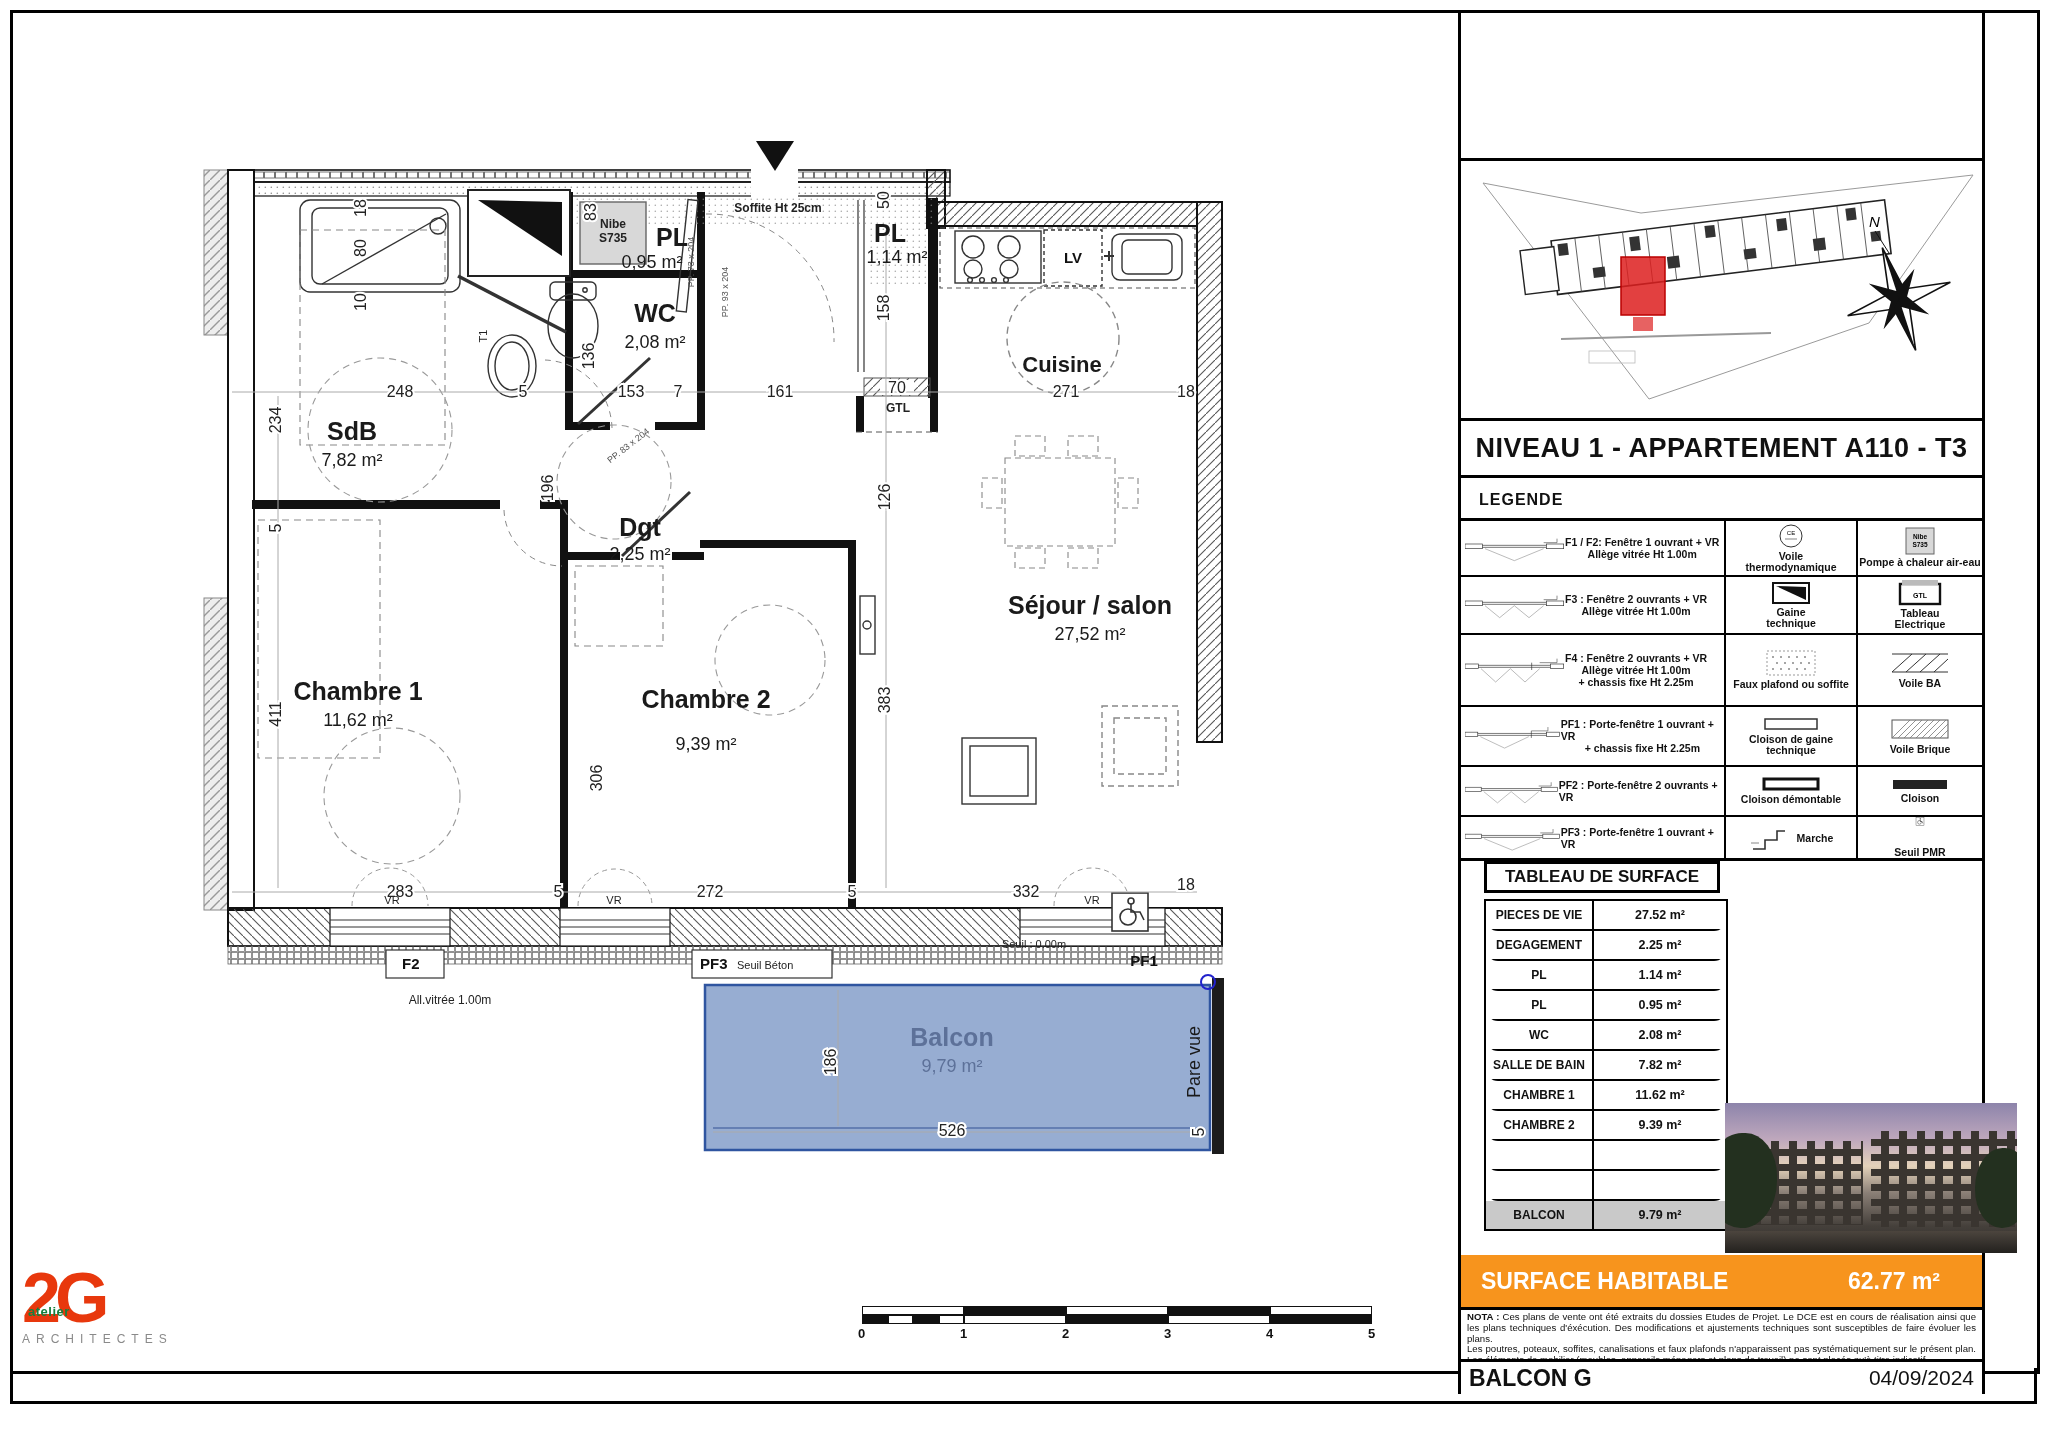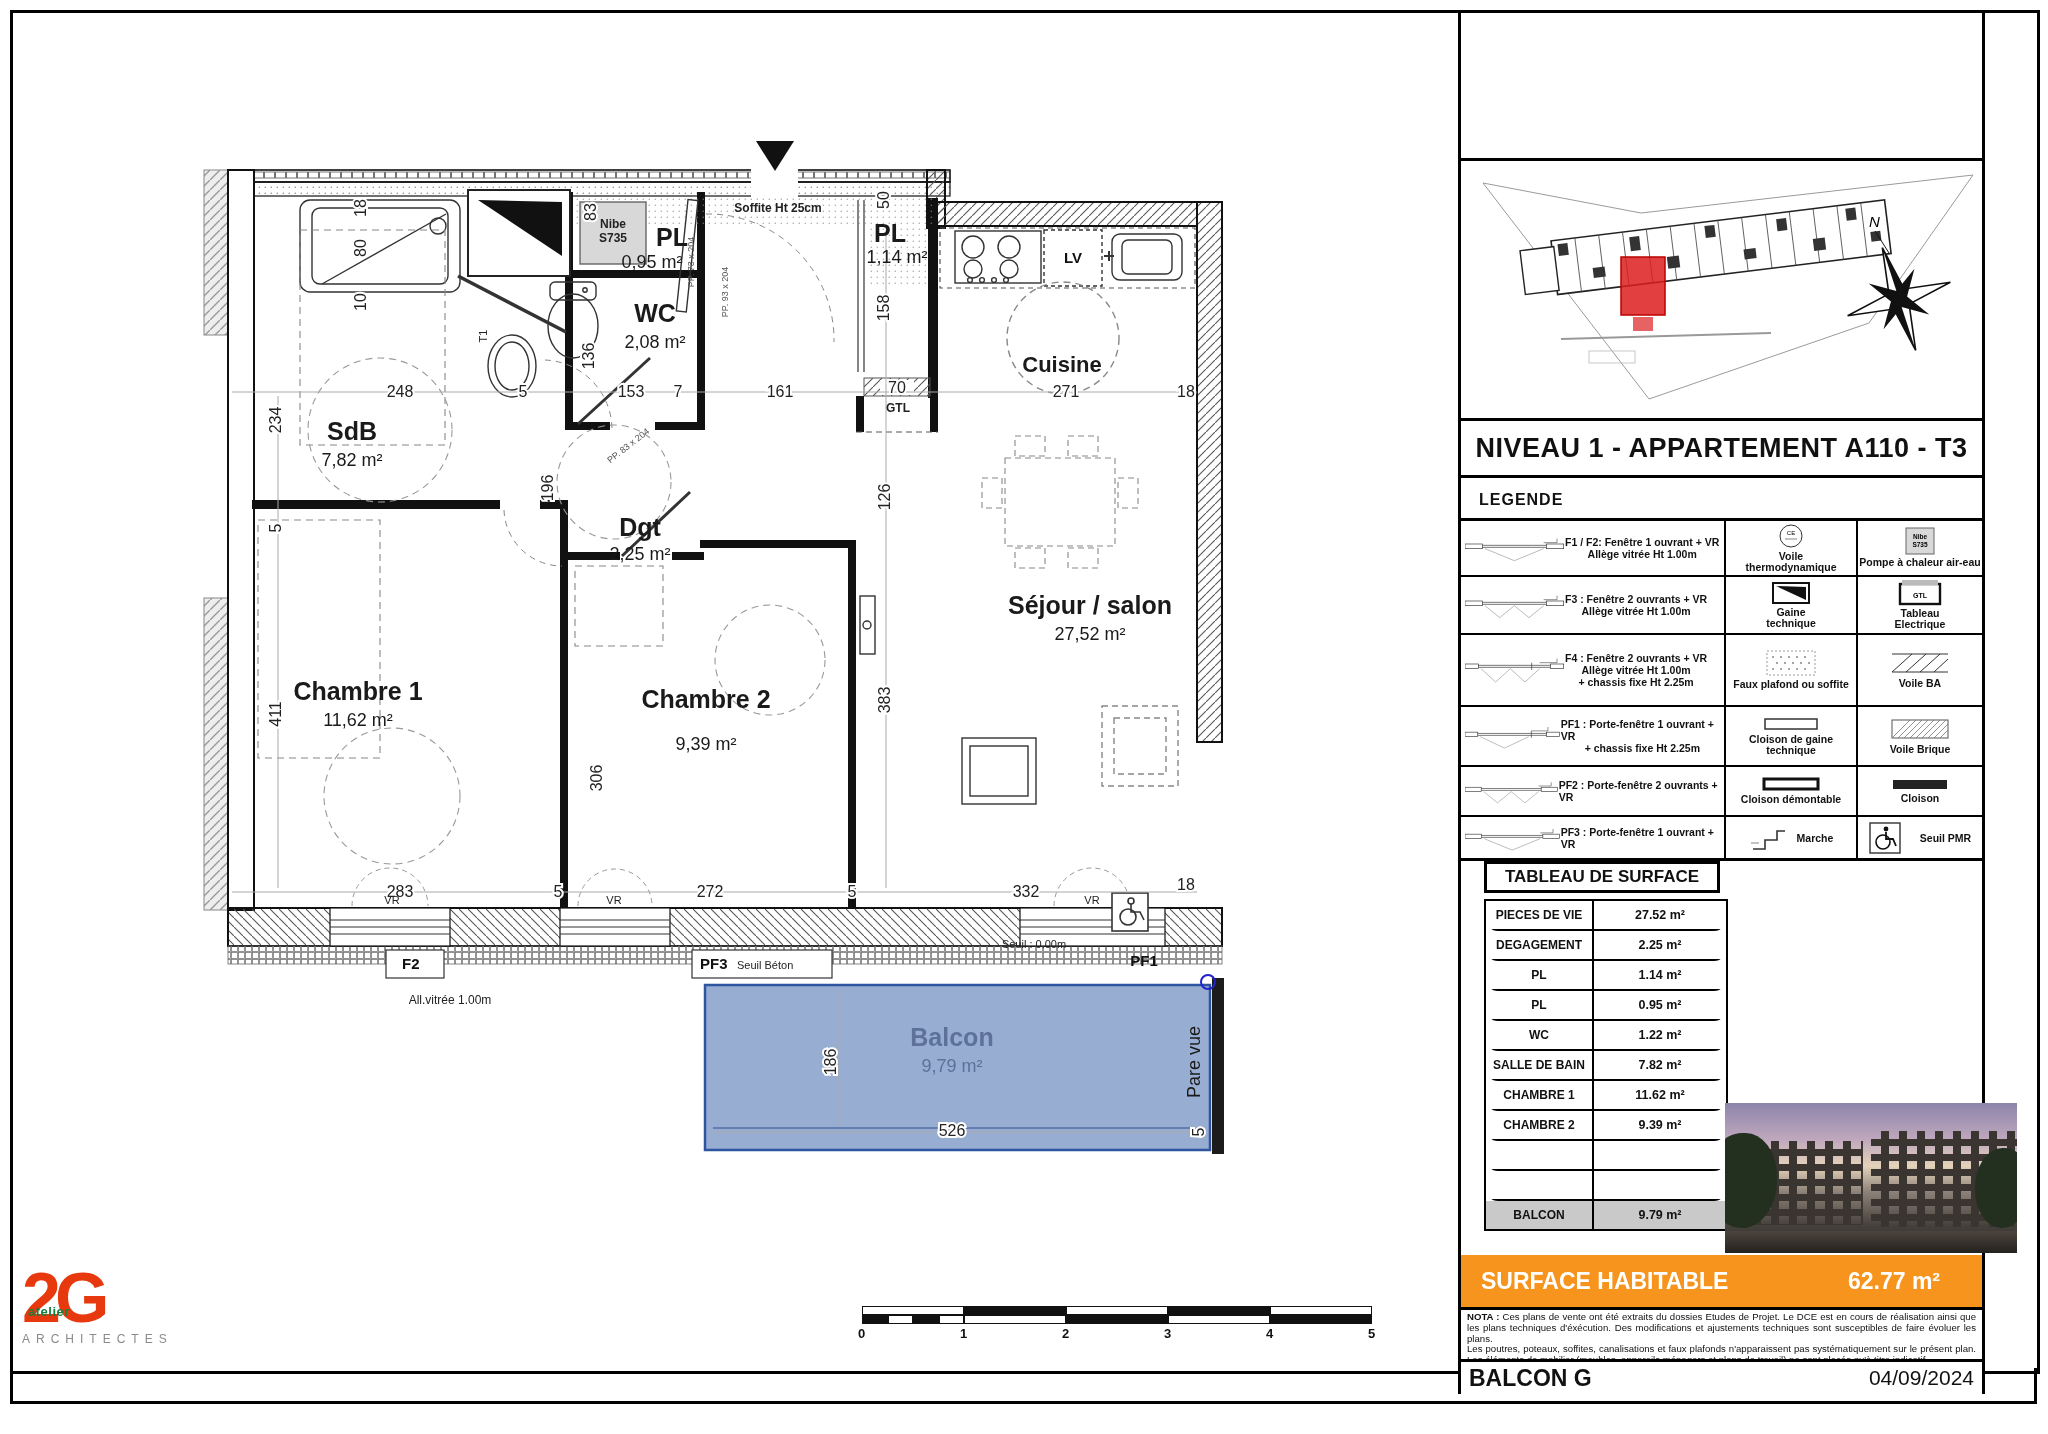--- a/index.html
+++ b/index.html
@@ -673,21 +673,21 @@
               <div>PF3 : Porte-fenêtre 1 ouvrant + VR</div>
             </div>
         </div>
         <div class="lcell mid" style="flex-direction:row;gap:8px;">
           <svg width="40" height="30" viewBox="0 0 40 30">
               <path d="M4,26 h12 v-9 h12 v-9 h8" fill="none" stroke="#333" stroke-width="1.6"></path>
               <line x1="2" y1="20" x2="10" y2="20" stroke="#888"></line>
             </svg>
           <div class="clabel">Marche</div>
         </div>
-        <div class="lcell right" style="flex-direction:row;gap:19px;">
+        <div class="lcell right" style="flex-direction:column;gap:19px;">
           <svg width="32" height="32" viewBox="0 0 32 32">
               <rect x="1" y="1" width="30" height="30" fill="#fff" stroke="#333" stroke-width="1.4"></rect>
               <circle cx="14" cy="20" r="7" fill="none" stroke="#111" stroke-width="1.6"></circle>
               <circle cx="17" cy="7" r="2.4" fill="#111"></circle>
               <path d="M17,10 v7 h7 l3,7" fill="none" stroke="#111" stroke-width="1.8"></path>
             </svg>
           <div class="clabel">Seuil PMR</div>
         </div>
       </div>
     </div>
@@ -705,21 +705,21 @@
       <div class="trow">
           <div class="tlabel">PL</div>
           <div class="tvalue">1.14 m²</div>
         </div>
       <div class="trow">
           <div class="tlabel">PL</div>
           <div class="tvalue">0.95 m²</div>
         </div>
       <div class="trow">
           <div class="tlabel">WC</div>
-          <div class="tvalue">1.22 m²</div>
+          <div class="tvalue">2.08 m²</div>
         </div>
       <div class="trow">
           <div class="tlabel">SALLE DE BAIN</div>
           <div class="tvalue">7.82 m²</div>
         </div>
       <div class="trow">
           <div class="tlabel">CHAMBRE 1</div>
           <div class="tvalue">11.62 m²</div>
         </div>
       <div class="trow">

